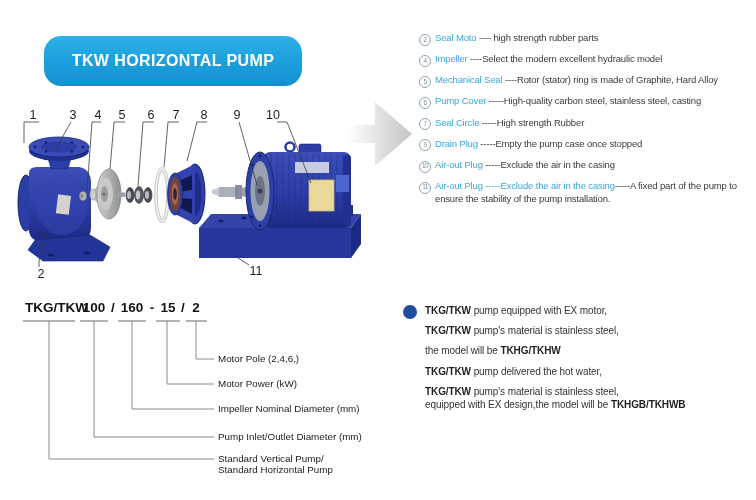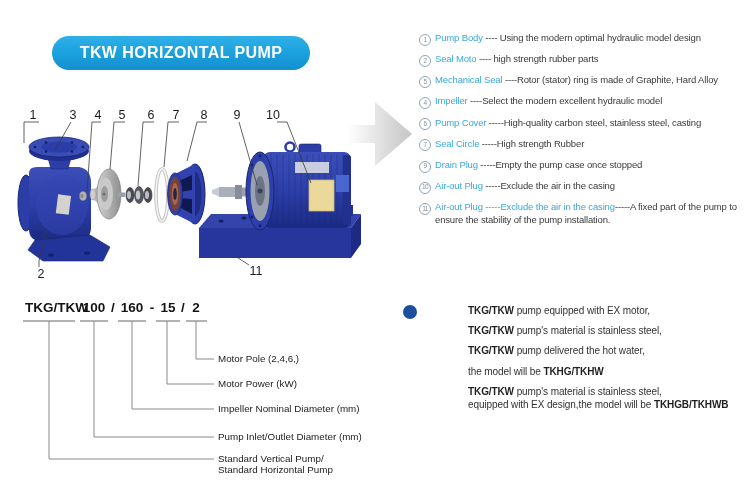--- a/index.html
+++ b/index.html
@@ -1,20 +1,20 @@
 <!DOCTYPE html>
 <html><head>
 <meta charset="utf-8">
 <style>
   html,body{margin:0;padding:0;background:#fff;}
   #page{position:relative;width:756px;height:500px;background:#ffffff;overflow:hidden;
         font-family:"Liberation Sans",sans-serif;}
 
   
-  .banner{position:absolute;left:52px;top:36px;width:258px;height:34px;
+  .banner{position:absolute;left:44px;top:36px;width:258px;height:50px;
           background:linear-gradient(180deg,#2fb1e8 0%,#1a9fdc 55%,#148fd0 100%);
           border-radius:17px;display:flex;align-items:center;justify-content:center;}
   .banner-text{color:#ffffff;font-weight:bold;font-size:16px;letter-spacing:.4px;}
 
   
   .diagram{position:absolute;left:15px;top:95px;width:400px;height:195px;}
   .callout{font-size:12.5px;fill:#1c1c1c;}
   .leader{stroke:#3a3a3a;stroke-width:.8;fill:none;}
 
   
@@ -34,21 +34,21 @@
   .code{font-size:13.5px;font-weight:bold;fill:#141414;}
   .mlabel{font-size:9.8px;fill:#222222;}
   .mline{stroke:#8a8a8a;stroke-width:1;fill:none;}
   .uline{stroke:#666666;stroke-width:1;fill:none;}
 
   
   .notes{position:absolute;left:425px;top:305px;width:331px;font-size:10px;
          color:#333;letter-spacing:-.1px;}
   .bullet{position:absolute;left:-22px;top:0px;width:14px;height:14px;border-radius:50%;
           background:#1d4e9e;}
-  .nline{margin-bottom:7.6px;line-height:12.6px;margin-left:43px;}
+  .nline{margin-bottom:7.6px;line-height:12.6px;}
   .nline b{color:#1f1f1f;}
   .nline.tight{margin-bottom:1px;}
   .model-big{font-size:10px;}
 </style>
 </head>
 <body>
 
 <div id="page">
 
   <div class="banner">
@@ -191,34 +191,30 @@
     <text class="callout" x="161" y="24" text-anchor="middle">7</text>
     <text class="callout" x="189" y="24" text-anchor="middle">8</text>
     <text class="callout" x="222" y="24" text-anchor="middle">9</text>
     <text class="callout" x="258" y="24" text-anchor="middle">10</text>
     <text class="callout" x="26" y="183" text-anchor="middle">2</text>
     <text class="callout" x="241" y="180" text-anchor="middle">11</text>
   </svg>
 
   <div class="parts">
     <div class="part">
-      <span class="pnum"><span class="circ">1</span></span>
-      <span class="ptext"><span class="pname">Pump Body</span><span class="pname"></span><span class="pdesc"> ---- Using the modern optimal hydraulic model design</span></span>
-    </div>
-    <div class="part">
       <span class="pnum"><span class="circ">2</span></span>
       <span class="ptext"><span class="pname">Seal Moto</span><span class="pname"></span><span class="pdesc"> ---- high strength rubber parts</span></span>
     </div>
     <div class="part">
+      <span class="pnum"><span class="circ">4</span></span>
+      <span class="ptext"><span class="pname">Impeller</span><span class="pname"></span><span class="pdesc"> ----Select the modern excellent hydraulic model</span></span>
+    </div>
+    <div class="part">
       <span class="pnum"><span class="circ">5</span></span>
       <span class="ptext"><span class="pname">Mechanical Seal</span><span class="pname"></span><span class="pdesc"> ----Rotor (stator) ring is made of Graphite, Hard Alloy</span></span>
-    </div>
-    <div class="part">
-      <span class="pnum"><span class="circ">4</span></span>
-      <span class="ptext"><span class="pname">Impeller</span><span class="pname"></span><span class="pdesc"> ----Select the modern excellent hydraulic model</span></span>
     </div>
     <div class="part">
       <span class="pnum"><span class="circ">6</span></span>
       <span class="ptext"><span class="pname">Pump Cover</span><span class="pname"></span><span class="pdesc"> -----High-quality carbon steel, stainless steel, casting</span></span>
     </div>
     <div class="part">
       <span class="pnum"><span class="circ">7</span></span>
       <span class="ptext"><span class="pname">Seal Circle</span><span class="pname"></span><span class="pdesc"> -----High strength Rubber</span></span>
     </div>
     <div class="part">
@@ -258,19 +254,19 @@
     <text class="mlabel" x="200" y="116">Impeller Nominal Diameter (mm)</text>
     <text class="mlabel" x="200" y="144">Pump Inlet/Outlet Diameter (mm)</text>
     <text class="mlabel" x="200" y="166">Standard Vertical Pump/</text>
     <text class="mlabel" x="200" y="177">Standard Horizontal Pump</text>
   </svg>
 
   <div class="notes">
     <span class="bullet"></span>
     <div class="nline"><b>TKG/TKW</b><span> pump equipped with EX motor,</span></div>
     <div class="nline"><b>TKG/TKW</b><span> pump's material is stainless steel,</span></div>
+    <div class="nline"><span>the model will be </span><b>TKHG/TKHW</b></div>
     <div class="nline"><b>TKG/TKW</b><span> pump delivered the hot water,</span></div>
-    <div class="nline"><span>the model will be </span><b>TKHG/TKHW</b></div>
     <div class="nline tight"><b>TKG/TKW</b><span> pump's material is stainless steel,</span></div>
     <div class="nline"><span>equipped with EX design,the model will be </span><b class="model-big">TKHGB/TKHWB</b></div>
   </div>
 
 </div>
 
 </body></html>

